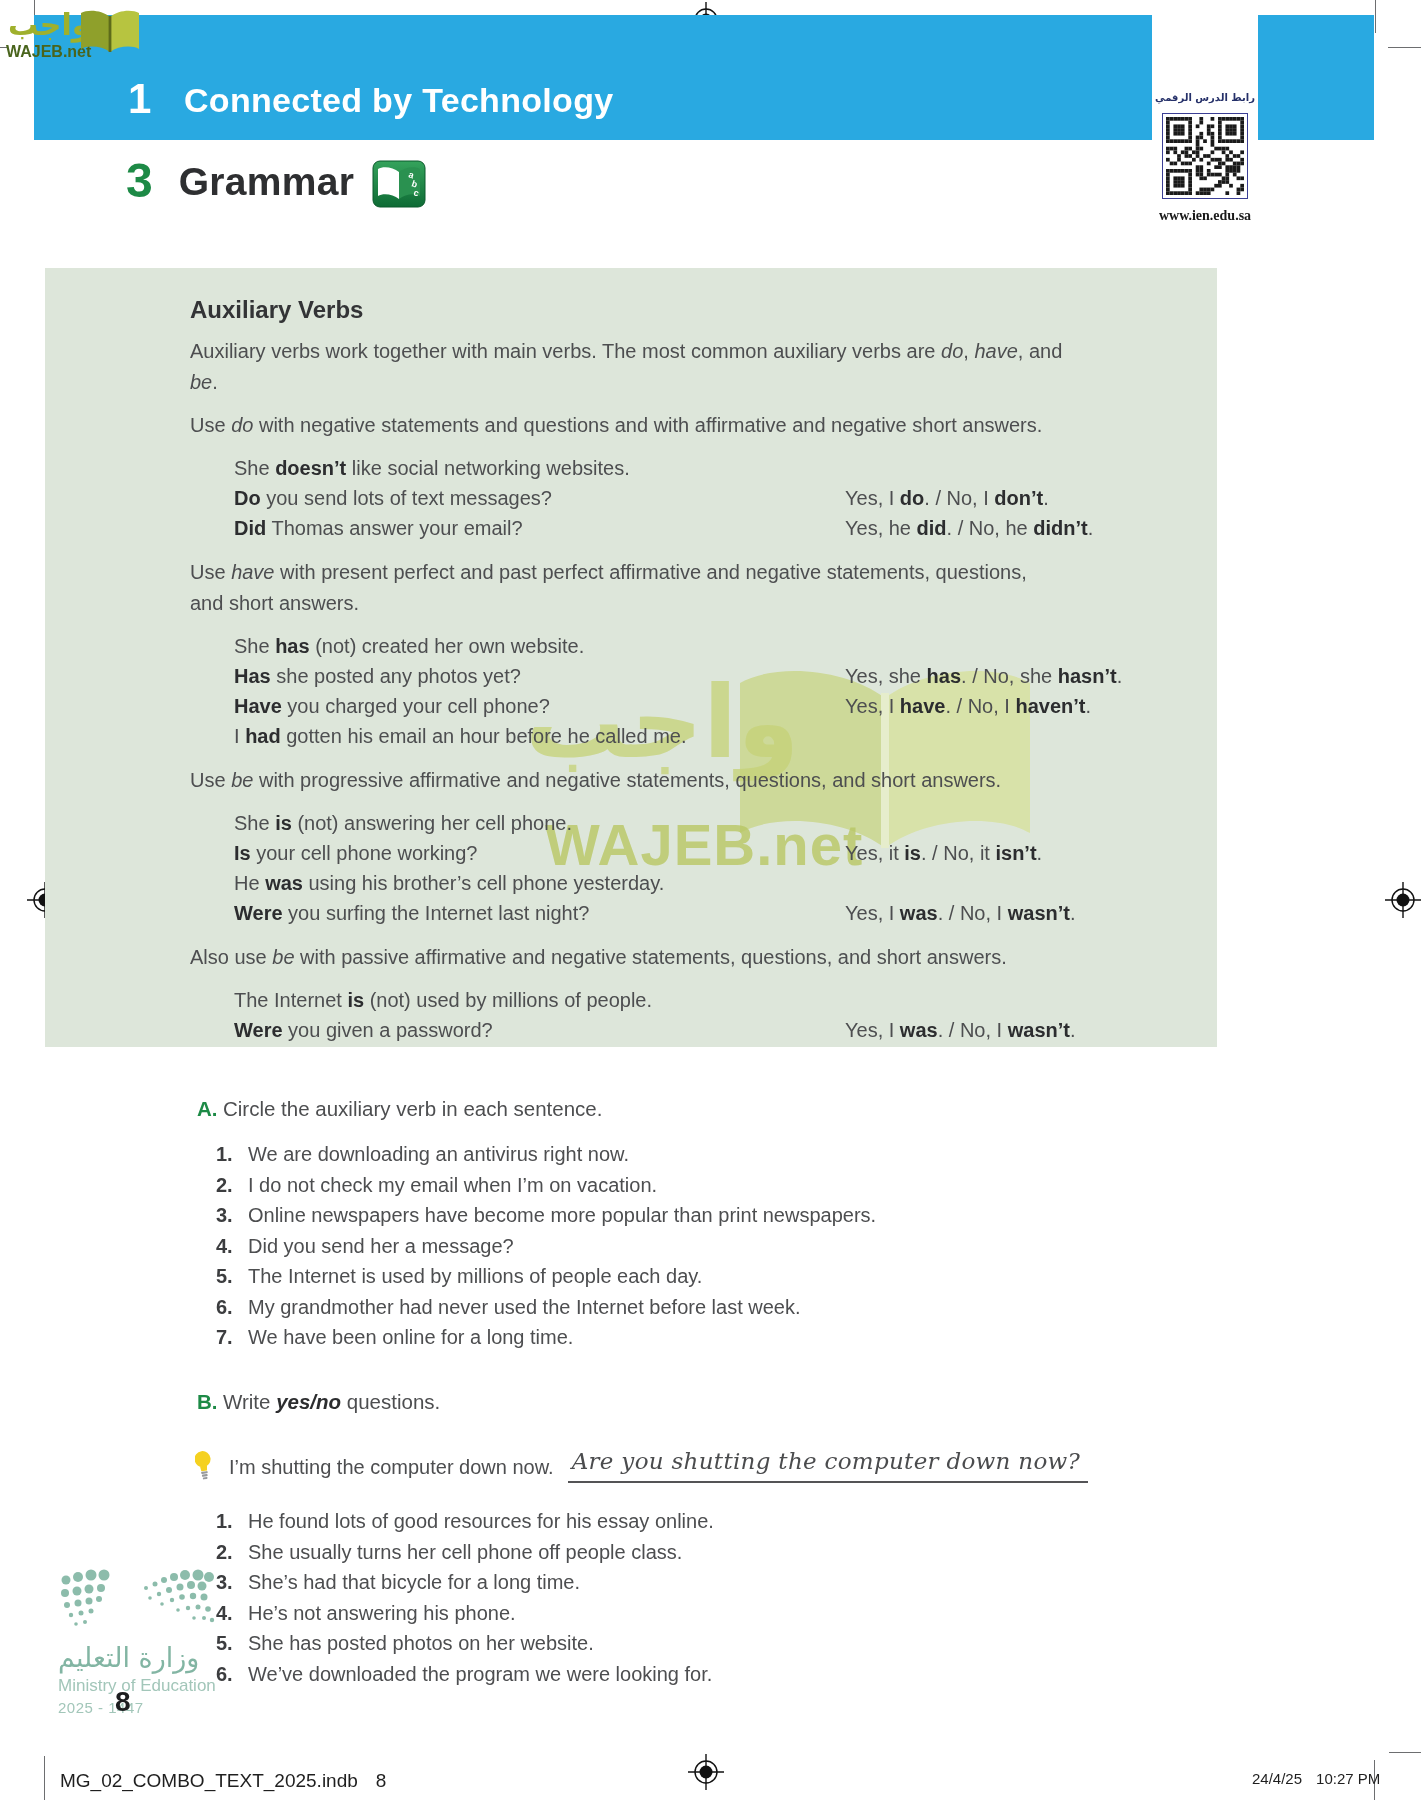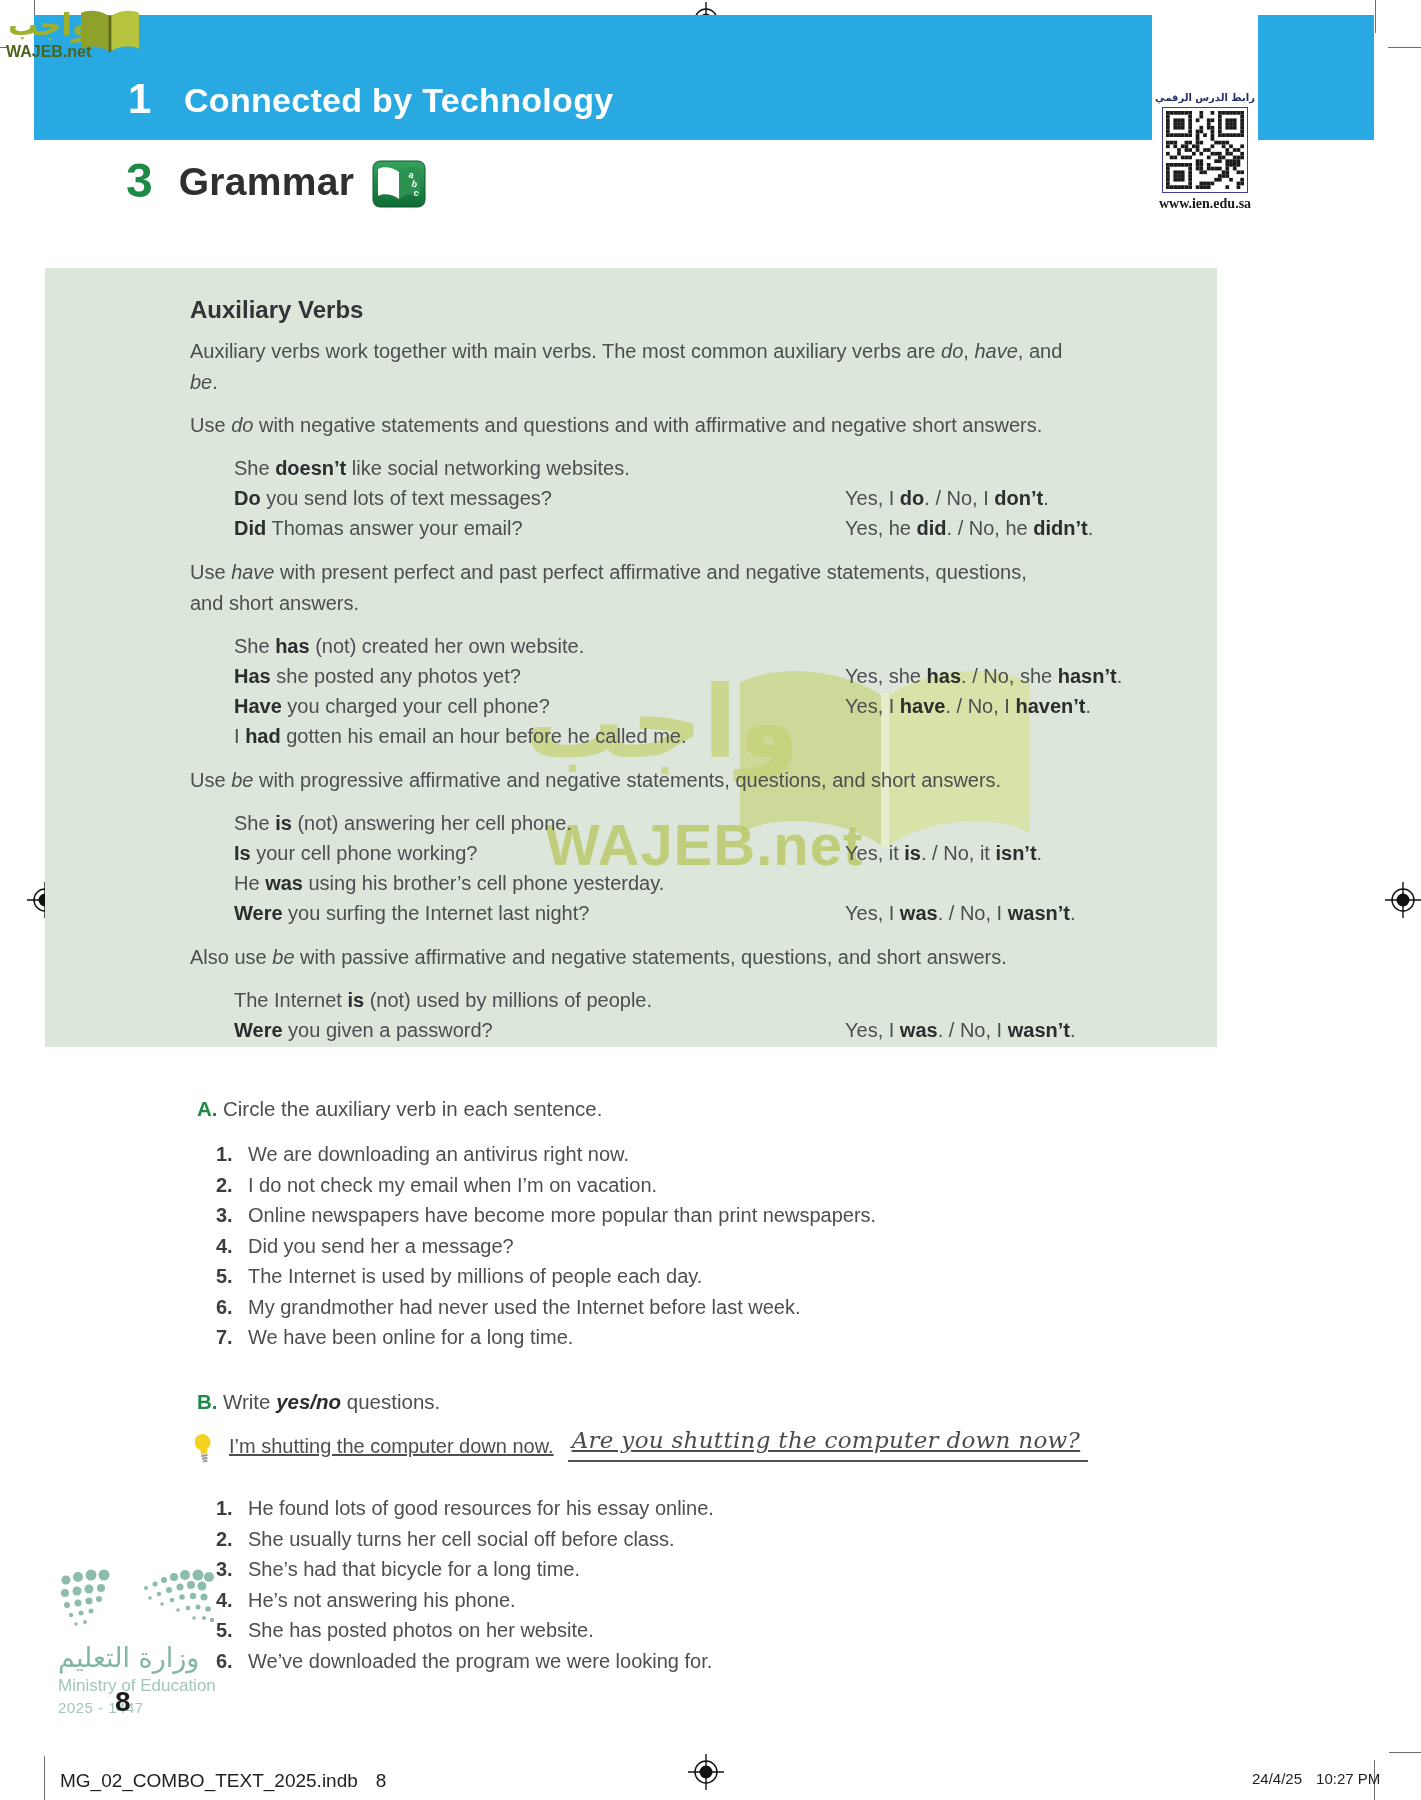--- a/index.html
+++ b/index.html
@@ -17,21 +17,21 @@
   #unit-title{position:absolute;left:150px;top:66px;font-size:34px;font-weight:bold;letter-spacing:.3px;color:#fff;}
 
   
   #wajeb-logo{position:absolute;left:6px;top:2px;width:170px;height:62px;z-index:5;}
   #wajeb-arabic{position:absolute;left:2px;top:8px;font-family:"DejaVu Sans",sans-serif;font-size:30px;font-weight:bold;color:#9fb02c;line-height:1;}
   #wajeb-net{position:absolute;left:0px;top:41px;font-size:16px;font-weight:bold;color:#49641c;}
   #wajeb-book{position:absolute;left:72px;top:0px;}
 
   
   #qr-card{position:absolute;left:1152px;top:10px;width:106px;height:214px;background:#fff;z-index:4;
-           display:flex;flex-direction:column;align-items:center;}
+           display:flex;flex-direction:column;align-items:center;justify-content:space-between;}
   #qr-caption{margin-top:82px;font-family:"DejaVu Sans",sans-serif;font-size:10px;color:#253069;font-weight:bold;}
   #qr-box{margin-top:4px;width:86px;height:86px;border:1px solid #3b3e94;box-sizing:border-box;padding:3px;background:#fff;}
   #qr-url{margin-top:3px;font-family:"Liberation Serif",serif;font-size:14px;font-weight:bold;color:#1a1a1a;}
 
   
   #section-heading{position:absolute;left:126px;top:156px;display:flex;align-items:flex-start;}
   #section-number{font-size:48px;font-weight:bold;color:#1d8a46;line-height:50px;}
   #section-title{margin-left:26px;font-size:39px;font-weight:bold;color:#2e2f31;line-height:52px;letter-spacing:.3px;}
   #grammar-icon{margin-left:18px;margin-top:4px;}
 
@@ -60,21 +60,21 @@
   #exercise-a{top:1095px;}
   #exercise-b{top:1388px;}
   .ex-head{display:flex;font-size:20.5px;line-height:28px;}
   .ex-label{font-weight:bold;color:#1d8a46;width:26px;flex:none;}
   .ex-instruction{color:#4d4e50;}
   .items{margin-top:16px;margin-left:19px;}
   .item{display:flex;font-size:20px;line-height:30.5px;color:#4d4e50;}
   .item .num{flex:none;width:20px;font-weight:bold;color:#3c3d3f;margin-right:12px;}
 
   
-  #b-example{display:flex;align-items:flex-start;margin-top:15px;margin-left:-2px;height:46px;text-decoration:underline;}
+  #b-example{display:flex;align-items:center;margin-top:28px;margin-left:-2px;height:46px;}
   #bulb-icon{flex:none;margin-right:17px;margin-top:2px;}
   #b-prompt{font-size:20px;line-height:30px;color:#4d4e50;white-space:nowrap;}
   #b-answer{margin-left:14px;margin-top:-4px;font-family:"DejaVu Serif",serif;font-style:italic;font-size:23px;
             color:#4b4c4e;white-space:nowrap;border-bottom:2px solid #545456;padding:0 8px 7px 4px;letter-spacing:.3px;}
 
   
   #ministry{position:absolute;left:58px;top:1566px;width:220px;z-index:2;}
   #moe-arabic{margin-top:8px;font-family:"DejaVu Sans",sans-serif;font-size:27px;color:#82b5a3;line-height:1.2;}
   #moe-english{font-size:17px;color:#a2c6b9;margin-top:2px;}
   #moe-years{font-size:15px;color:#a2c6b9;margin-top:3px;letter-spacing:.5px;}
@@ -495,21 +495,21 @@
       <span id="b-prompt">I’m shutting the computer down now.</span>
       <span id="b-answer">Are you shutting the computer down now?</span>
     </div>
     <div class="items" id="ex-b-items">
         <div class="item">
           <span class="num">1.</span>
           <span>He found lots of good resources for his essay online.</span>
         </div>
         <div class="item">
           <span class="num">2.</span>
-          <span>She usually turns her cell social off before class.</span>
+          <span>She usually turns her cell phone off people class.</span>
         </div>
         <div class="item">
           <span class="num">3.</span>
           <span>She’s had that bicycle for a long time.</span>
         </div>
         <div class="item">
           <span class="num">4.</span>
           <span>He’s not answering his phone.</span>
         </div>
         <div class="item">

